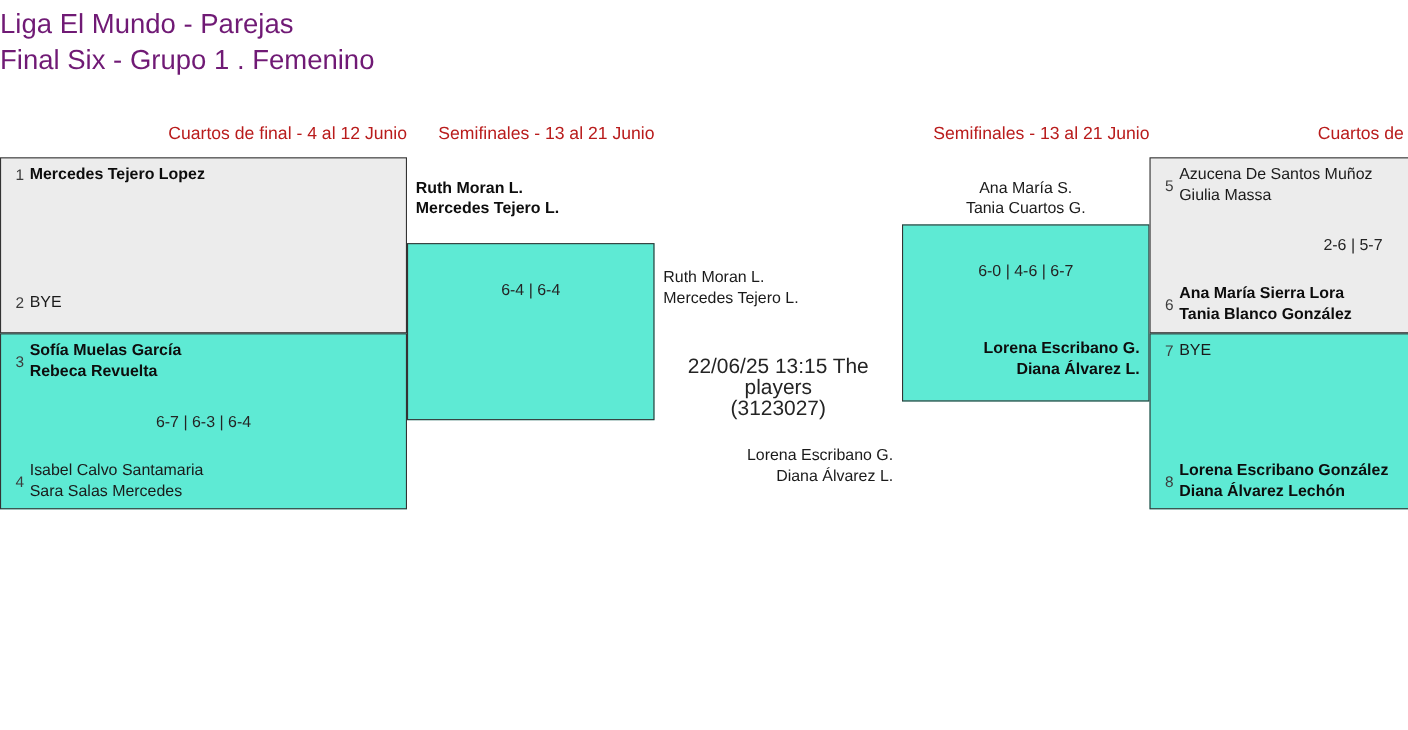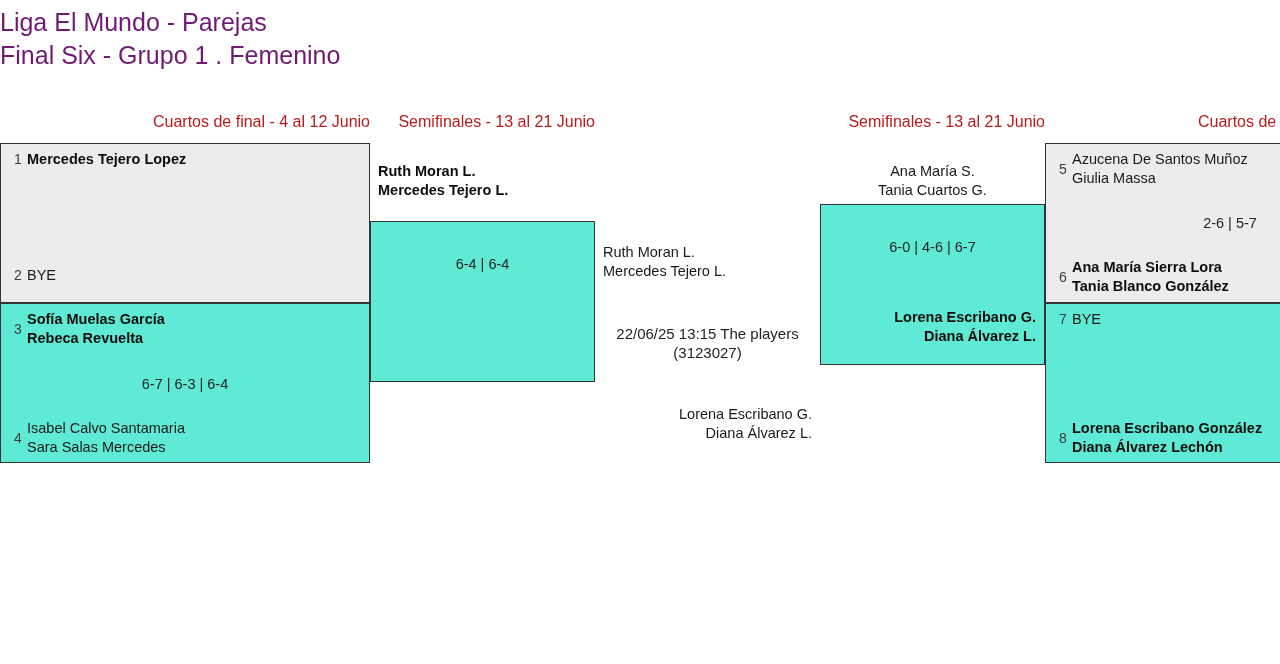--- a/index.html
+++ b/index.html
@@ -98,21 +98,21 @@
     line-height: 19px;
     color: #242424;
     white-space: nowrap;
   }
 
   .meta {
     position: absolute;
     left: 0;
     width: 100%;
     text-align: center;
-    font-size: 15px;
+    font-size: 19px;
     line-height: 19px;
     color: #242424;
   }
   .meta .ln { display: block; }
 </style>
 </head>
 <body>
 
 <div class="title-block">
   <div class="title-line">Liga El Mundo - Parejas</div>

